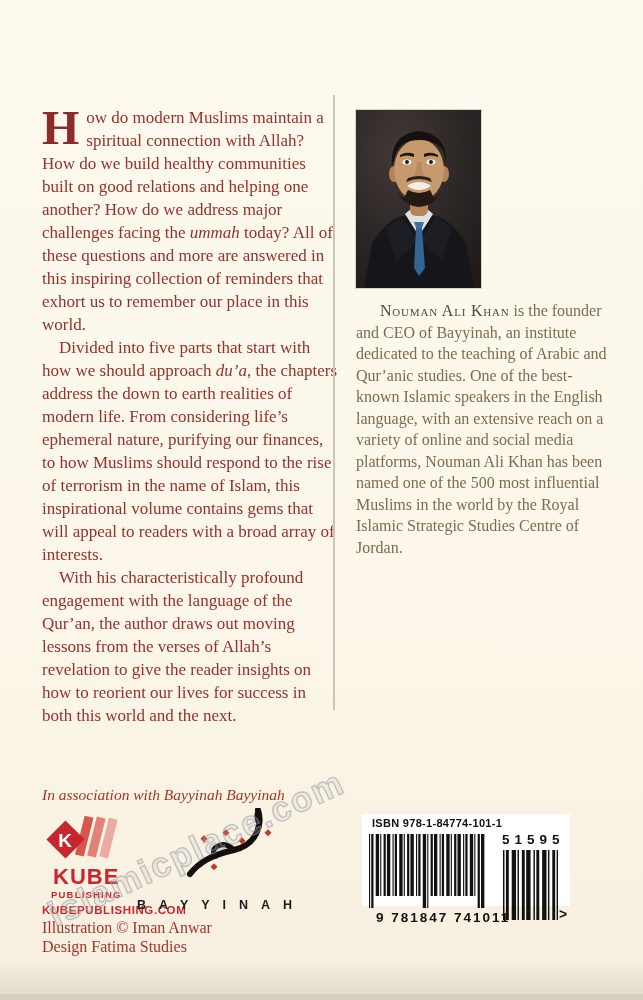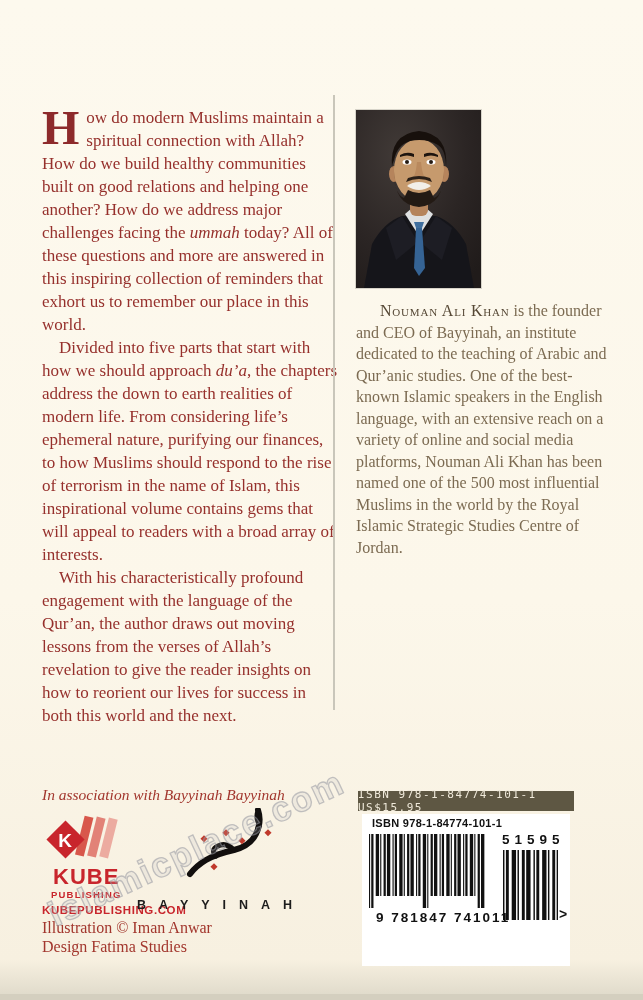--- a/index.html
+++ b/index.html
@@ -71,21 +71,21 @@
     letter-spacing:13px;color:#1c1c1c;font-weight:bold;
   }
   
   .price-strip{
     position:absolute;left:358px;top:791px;width:216px;height:20px;
     background:#5e5743;color:#efe9da;
     font-family:"DejaVu Sans Mono",monospace;font-size:11px;
     letter-spacing:1.5px;display:flex;align-items:center;justify-content:center;
   }
   .barcode-box{
-    position:absolute;left:362px;top:814px;width:208px;height:152px;
+    position:absolute;left:362px;top:814px;width:208px;height:92px;
     background:#ffffff;
   }
   .isbn-label{
     position:absolute;left:10px;top:3px;
     font-family:"Liberation Sans",sans-serif;font-weight:bold;
     font-size:11px;color:#111;letter-spacing:.3px;
   }
   .ean-svg{position:absolute;left:6px;top:20px;}
   .ean-digits{
     position:absolute;left:14px;top:96px;width:132px;text-align:center;
@@ -202,21 +202,20 @@
     <path d="M62,42 Q54,34 46,38 Q38,42 44,48" fill="none" stroke="#120f0e" stroke-width="5" stroke-linecap="round"></path>
     <path d="M86,2 Q82,10 88,18" fill="none" stroke="#120f0e" stroke-width="4" stroke-linecap="round"></path>
     <rect x="30" y="28" width="5" height="5" transform="rotate(45 32 30)" fill="#c0392b"></rect>
     <rect x="52" y="22" width="5" height="5" transform="rotate(45 54 24)" fill="#c0392b"></rect>
     <rect x="68" y="30" width="5" height="5" transform="rotate(45 70 32)" fill="#c0392b"></rect>
     <rect x="40" y="56" width="5" height="5" transform="rotate(45 42 58)" fill="#c0392b"></rect>
     <rect x="94" y="22" width="5" height="5" transform="rotate(45 96 24)" fill="#c0392b"></rect>
   </svg>
   <div class="bayyinah-word">BAYYINAH</div>
 
-  <div class="price-strip">ISBN 978-1-84774-101-1 US$15.95</div>
 
   <div class="barcode-box">
     <div class="isbn-label">ISBN 978-1-84774-101-1</div>
     <svg id="ean" class="ean-svg" width="122" height="74" viewBox="0 0 122 74" xmlns="http://www.w3.org/2000/svg">
         <rect x="1.00" y="0" width="1.12" height="74" fill="#111"></rect>
         <rect x="3.24" y="0" width="2.24" height="74" fill="#111"></rect>
         <rect x="7.72" y="0" width="3.36" height="62" fill="#111"></rect>
         <rect x="12.20" y="0" width="1.12" height="62" fill="#111"></rect>
         <rect x="15.56" y="0" width="2.24" height="62" fill="#111"></rect>
         <rect x="18.92" y="0" width="3.36" height="62" fill="#111"></rect>

